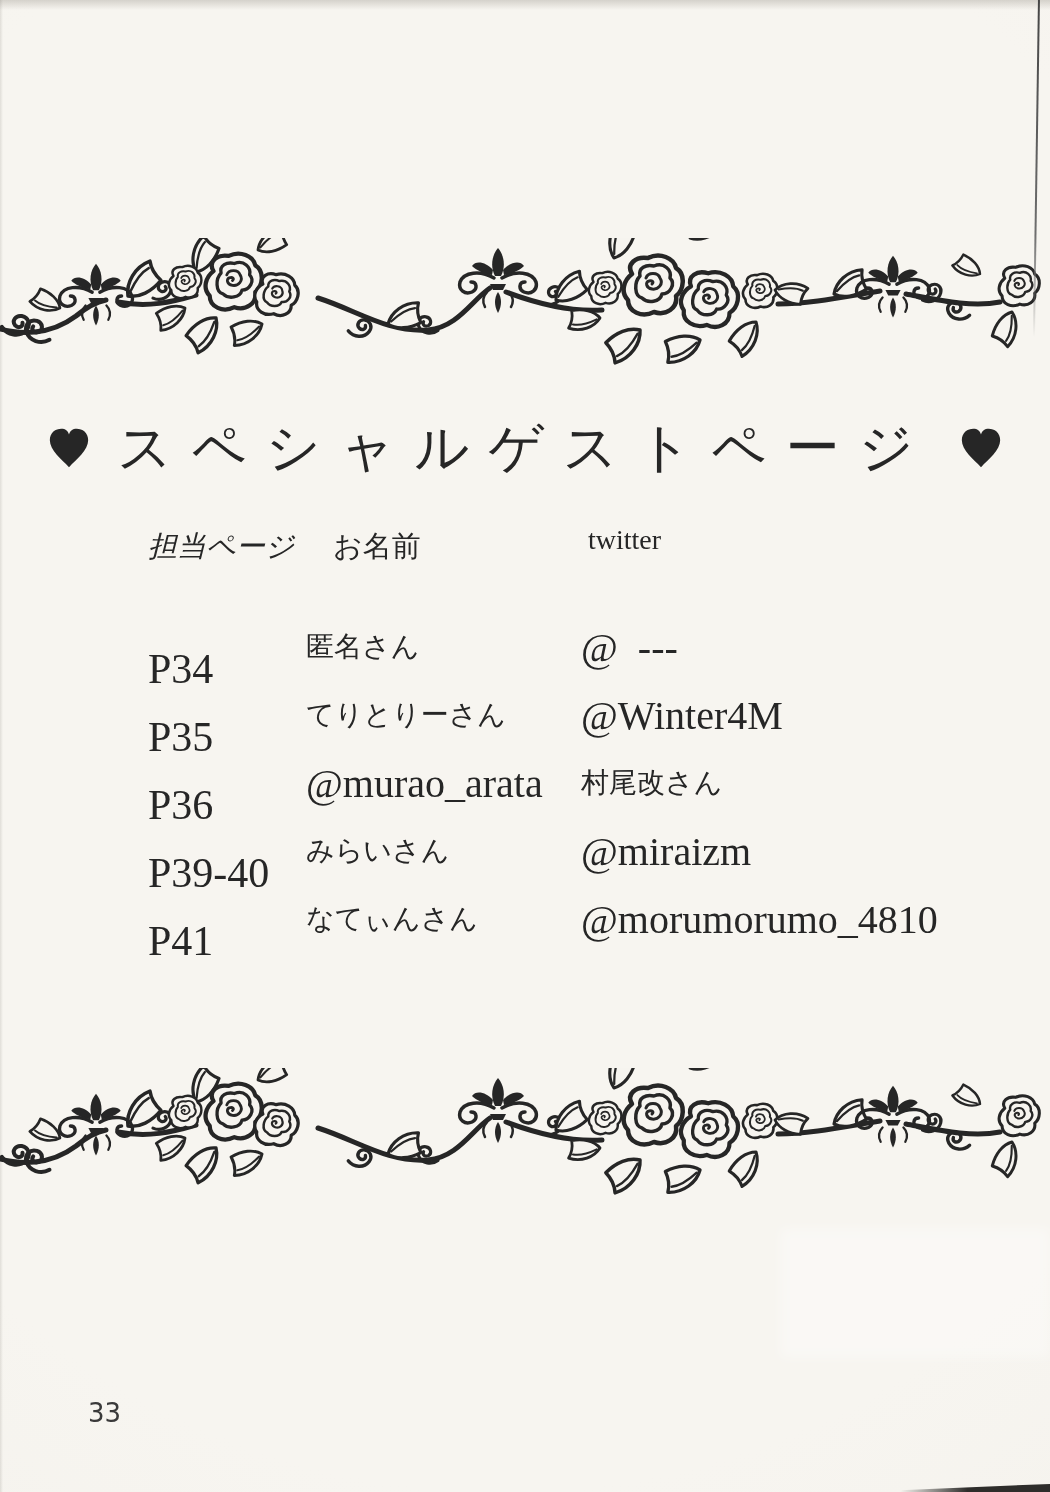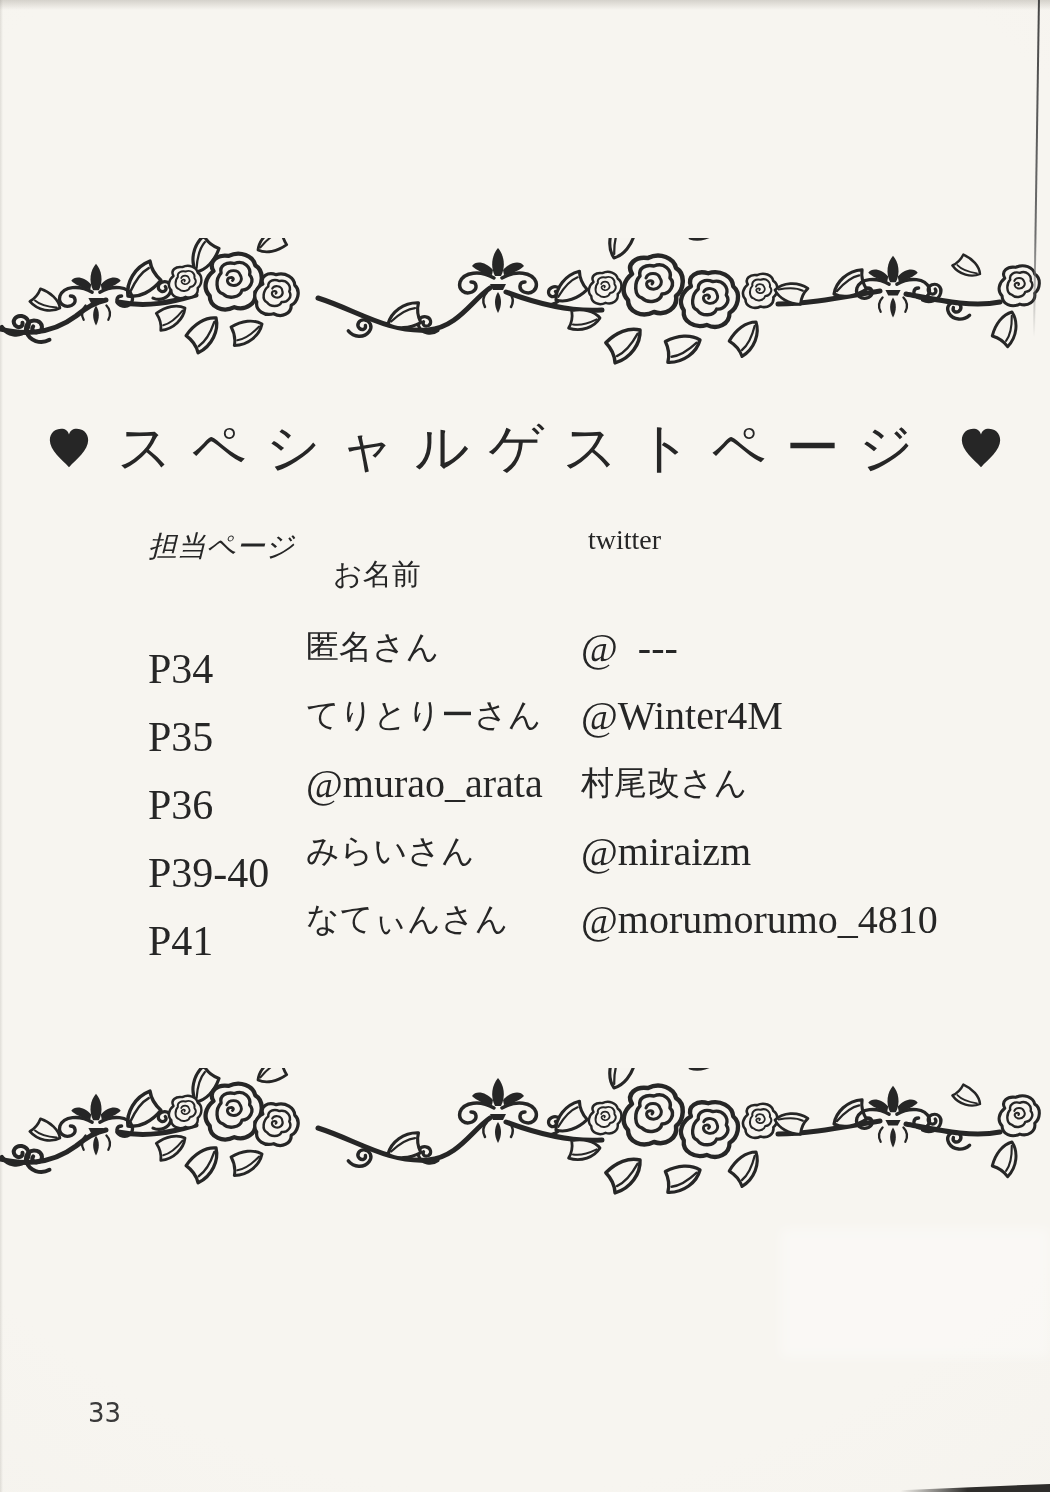--- a/index.html
+++ b/index.html
@@ -33,27 +33,27 @@
   
   .title-row{position:absolute;top:402px;left:0;width:100%;height:92px;
     display:flex;align-items:center;justify-content:center;gap:25px;}
   .title-text{font-size:54px;letter-spacing:19px;font-weight:500;white-space:nowrap;}
   .heart{width:46px;height:44px;flex:0 0 auto;}
   .heart path{fill:#262626;}
   
   .thead{position:absolute;top:527px;left:148px;width:880px;height:36px;font-size:29px;}
   .th{position:absolute;top:0;white-space:nowrap;}
   .th-pages{left:0;font-style:italic;}
-  .th-name{left:185px;margin-top:28px;}
+  .th-name{left:185px;}
   .th-twitter{left:440px;top:-3px;font-size:28px;}
   .tbody{position:absolute;top:601px;left:148px;width:880px;}
   .trow{display:grid;grid-template-columns:158px 275px 1fr;align-items:center;height:68px;}
   .td{white-space:pre;}
   .td-pages{font-size:42px;margin-top:44px;}
-  .td-name{font-size:33px;}
+  .td-name{font-size:28px;}
   .td-twitter{font-size:40px;}
   
   .page-number{position:absolute;left:88px;top:1398px;font-size:26px;
     font-family:"DejaVu Sans","Liberation Sans",sans-serif;color:#3a3a3a;}
 </style>
 </head>
 <body>
 
 <div class="page">
 

